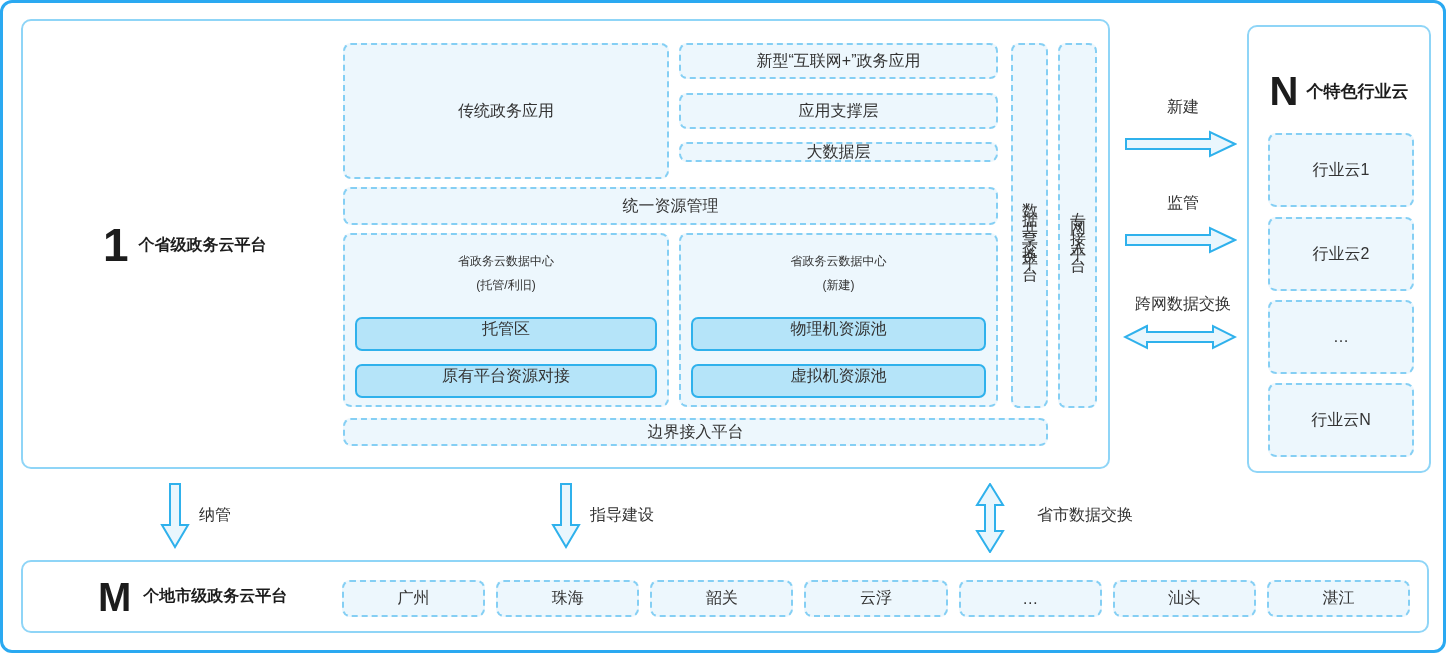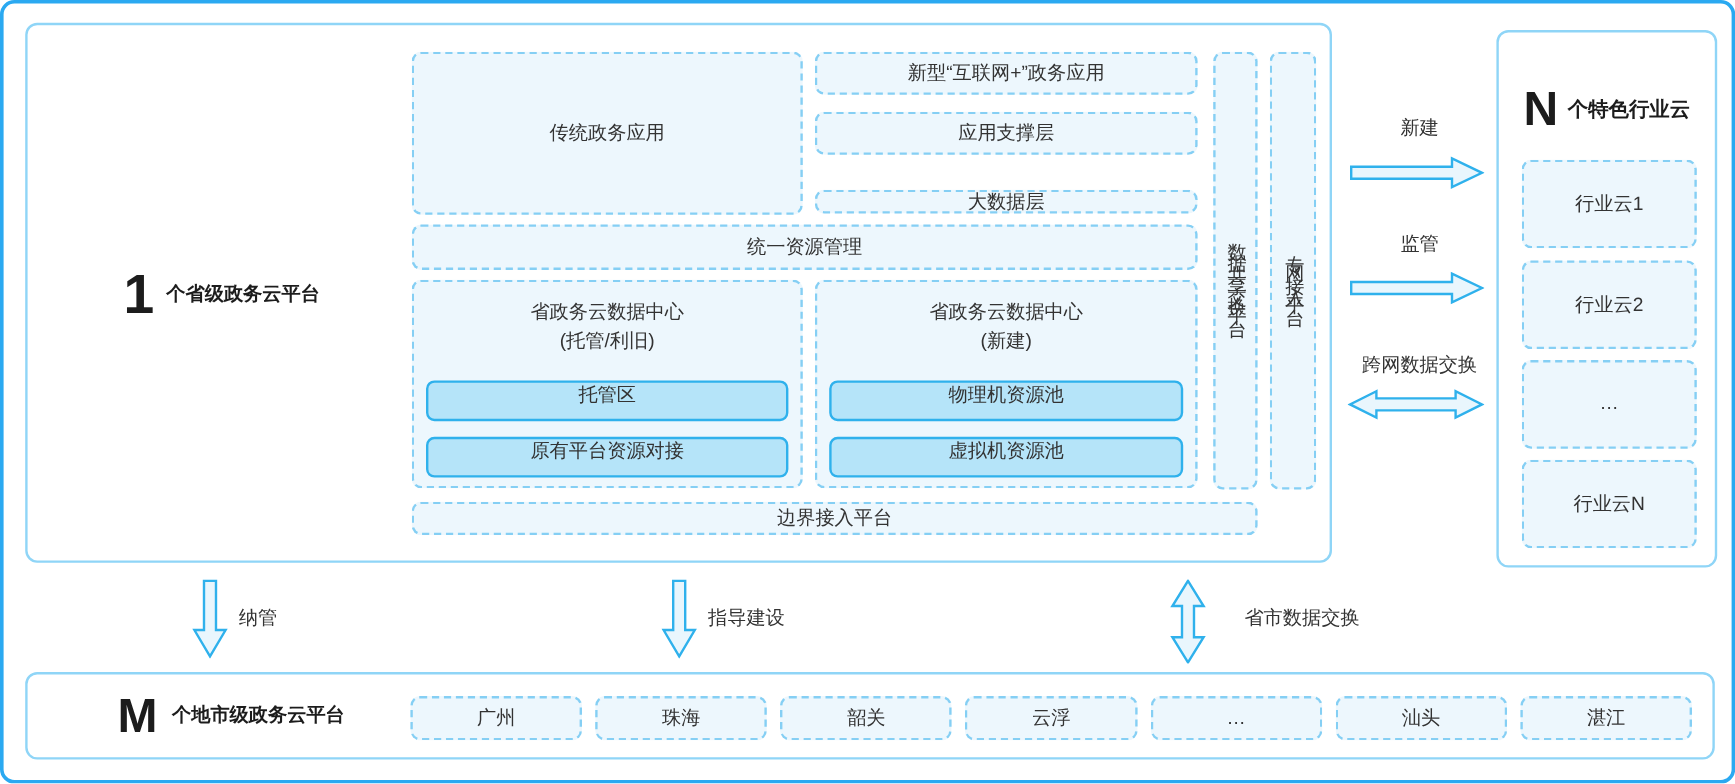--- a/index.html
+++ b/index.html
@@ -46,21 +46,21 @@
     position:absolute;
     display:flex;align-items:center;gap:10px;
     color:#1c1c1c;white-space:nowrap;
   }
   .big-letter{font-size:46px;font-weight:600;line-height:1;color:#1c1c1c;}
   .big-letter.medium{font-size:40px;}
   .title-suffix{font-size:16px;font-weight:600;color:#1c1c1c;}
   .title-suffix.small{font-size:17px;}
   .dc-title{
     position:absolute;top:14px;left:0;right:0;
-    font-size:16px;line-height:24px;color:#333;
+    font-size:12px;line-height:24px;color:#333;
   }
   .vcol span{
     writing-mode:vertical-rl;
     text-orientation:upright;
     letter-spacing:9px;
     font-size:16px;color:#333;
   }
   .flow-label{
     position:absolute;
     font-size:16px;color:#333;
@@ -96,21 +96,21 @@
     <div class="dash-box" style="left:320px;top:22px;width:326px;height:136px;">
       <span>传统政务应用</span>
     </div>
 
     <div class="dash-box" style="left:656px;top:22px;width:319px;height:36px;">
       <span>新型“互联网+”政务应用</span>
     </div>
     <div class="dash-box" style="left:656px;top:72px;width:319px;height:36px;">
       <span>应用支撑层</span>
     </div>
-    <div class="dash-box" style="left:656px;top:137px;width:319px;height:20px;">
+    <div class="dash-box" style="left:656px;top:121px;width:319px;height:20px;">
       <span>大数据层</span>
     </div>
 
     <div class="dash-box" style="left:320px;top:166px;width:655px;height:38px;">
       <span>统一资源管理</span>
     </div>
 
     <div class="dash-box" style="left:320px;top:212px;width:326px;height:174px;">
       <div class="dc-title">
         <div>省政务云数据中心</div>

